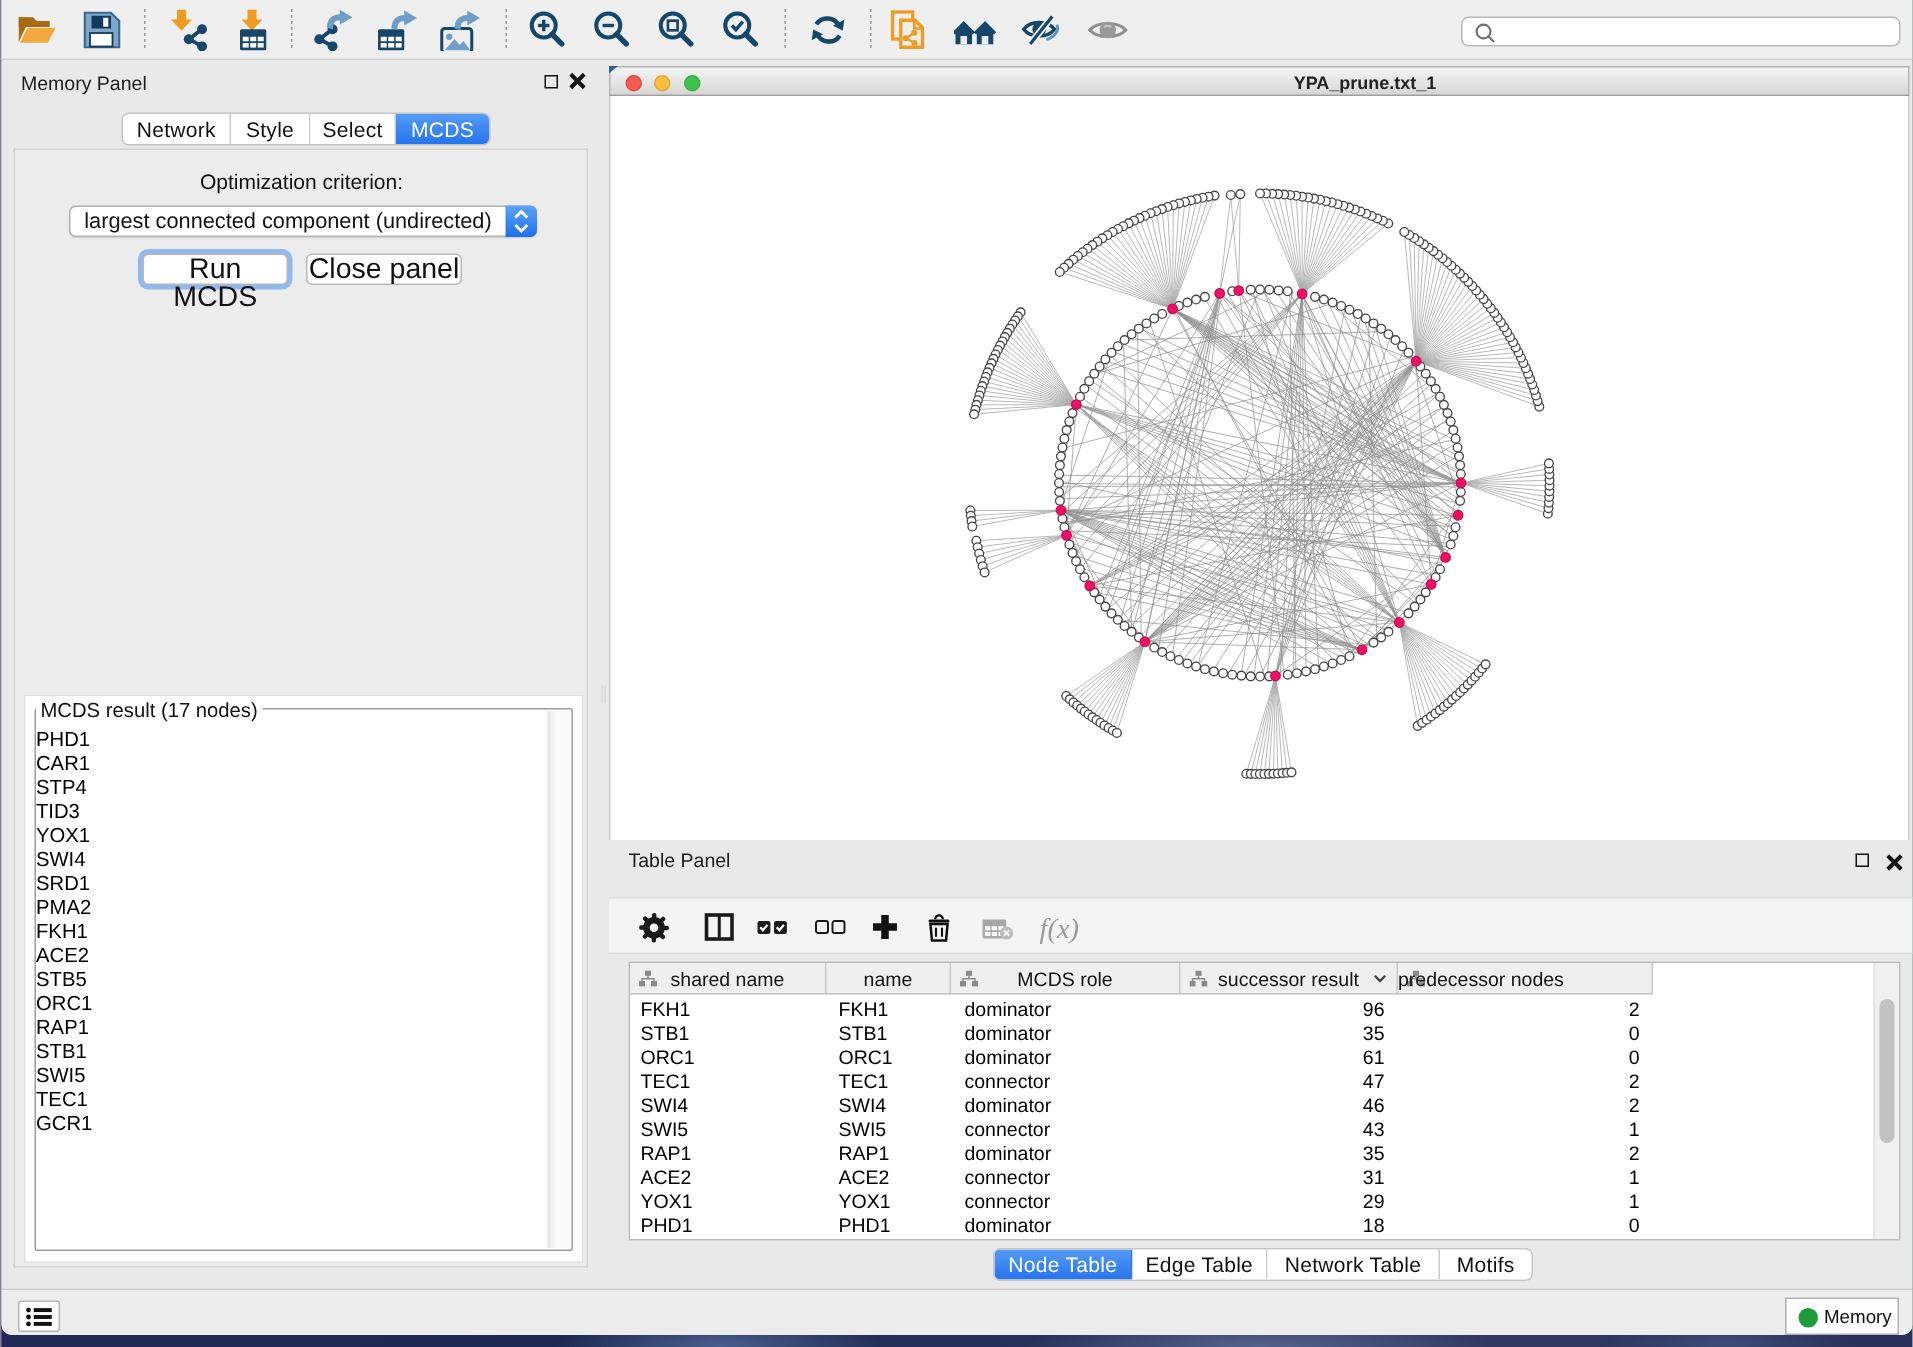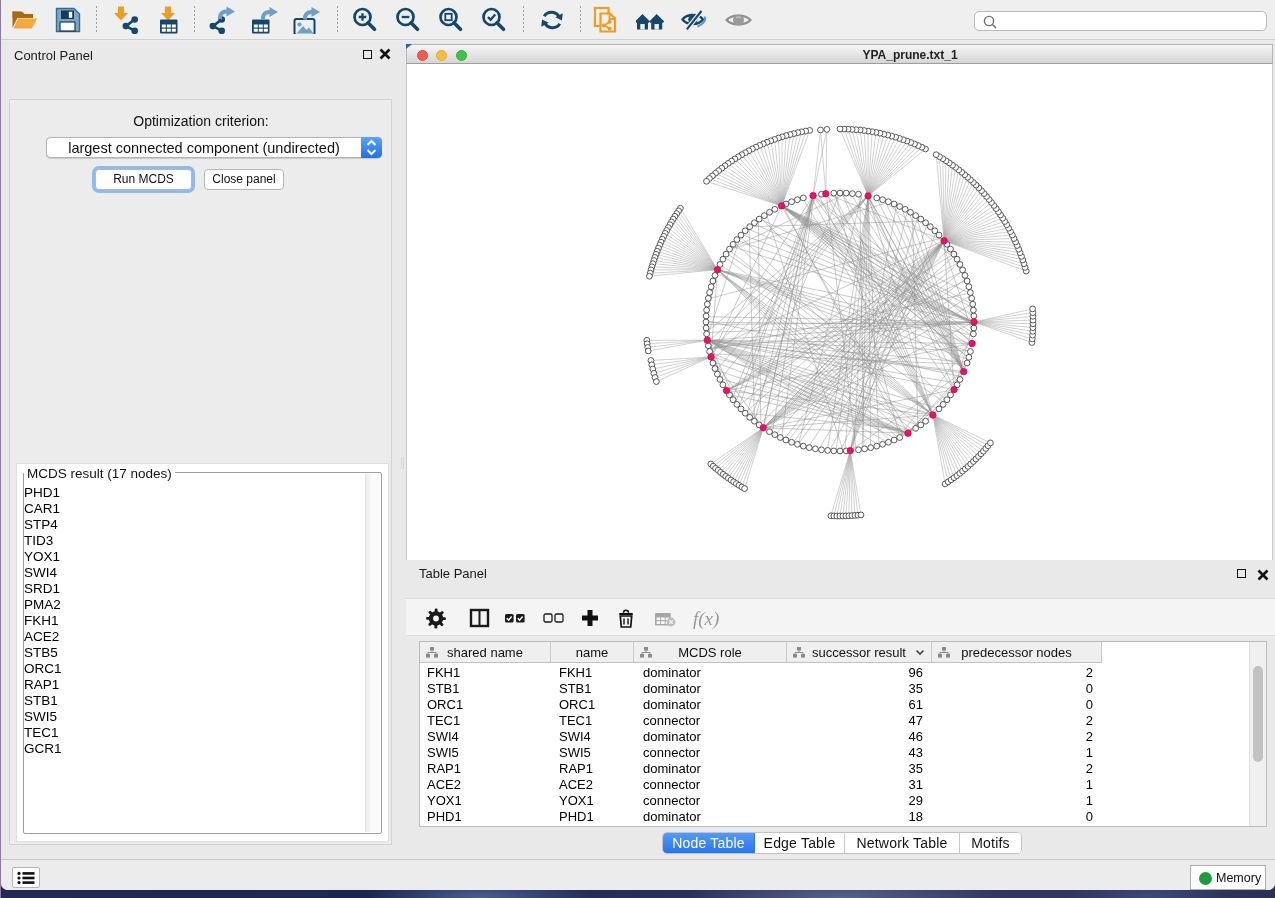--- a/index.html
+++ b/index.html
@@ -26,32 +26,32 @@
   .seg { position:absolute; display:flex; height:22px; border:1px solid #c3c3c3;
     border-radius:5px; overflow:hidden; background:#fff; font-size:14px; letter-spacing:0.2px; }
   .seg > div { display:flex; align-items:center; justify-content:center;
     border-right:1px solid #c9c9c9; color:#111; background:#fff; }
   .seg > div:last-child { border-right:none; }
   .seg > div.sel { background:linear-gradient(#559bf5,#2674ee); color:#fff; border-right-color:#2d77e8; }
   #cp-panel { position:absolute; left:8px; top:58px; width:383px; height:746px;
     background:#ececec; border:1px solid #d2d2d2; }
   #opt-label { position:absolute; left:0; top:72px; width:400px; text-align:center;
     font-size:14px; color:#111; }
-  #combo { position:absolute; left:45px; top:96px; width:336px; height:21px;
+  #combo { position:absolute; left:45px; top:96px; width:312px; height:21px;
     background:#fff; border:1px solid #b3b3b3; border-radius:4.5px;
     box-shadow:0 0.5px 1px rgba(0,0,0,0.15); }
   #combo .txt { position:absolute; left:0; right:20px; top:1.5px; text-align:center;
     font-size:14.5px; color:#111; }
   #combo .step { position:absolute; right:-1px; top:-1px; width:21px; height:21px;
     background:linear-gradient(#5ba3f7,#1e70ec); border-radius:0 4.5px 4.5px 0; }
   .btn { position:absolute; height:21px; background:#fff; border:1px solid #b7b7b7;
-    border-radius:4px; font-size:12px; color:#111; text-align:center; line-height:19px; }
+    border-radius:4px; font-size:19px; color:#111; text-align:center; line-height:19px; }
   #run-btn { left:94px; top:128px; width:97px;
     box-shadow:0 0 0 3px rgba(114,168,240,0.75); }
-  #close-btn { left:203px; top:128px; width:80px;text-align:center; }
+  #close-btn { left:203px; top:128px; width:104px;text-align:center; }
   
   #result-panel { position:absolute; left:15px; top:422px; width:373px; height:379px;
     background:#fff; border:1px solid #e0e0e0; }
   #fieldset { position:absolute; left:22px; top:431px; width:359px; height:362px;
     border:1px solid #9d9d9d; border-radius:2px; }
   #fieldset-legend { position:absolute; left:23px; top:425px; background:#fff;
     padding:0 3px; font-size:13.5px; color:#111; }
   #mcds-list { position:absolute; left:23px; top:444px; width:340px;
     font-size:13.5px; color:#000; line-height:16px; }
   #list-sb { position:absolute; left:364px; top:433px; width:15px; height:358px;
@@ -234,27 +234,33 @@
         <path d="M11 12 a3.4 2.5 0 0 1 5 0" stroke="#c2c2c2" stroke-width="1.5" fill="none"></path>
       </svg>
       <div id="searchbox">
         <svg width="20" height="20" viewBox="0 0 20 20" style="position:absolute;left:5px;top:0px">
           <circle cx="9" cy="9" r="4.6" fill="none" stroke="#6e6e6e" stroke-width="1.4"></circle>
           <path d="M12.2 12.2 L16 16" stroke="#6e6e6e" stroke-width="1.4"></path>
         </svg>
       </div>
     </div>
   <div id="cp">
-    <div id="cp-title">Control Panel</div>
+    <div id="cp-title">Memory Panel</div>
     <div class="float-ic" style="left:362px; top:9px;"></div>
     <div class="close-ic" style="left:378px; top:7px;">
         <svg width="12" height="12" viewBox="0 0 12 12">
           <path d="M1.5 1.5 L10.5 10.5 M10.5 1.5 L1.5 10.5" stroke="#141414" stroke-width="2.7"></path>
         </svg>
       </div>
+    <div class="seg" style="left:80px; top:34px;">
+      <div style="width:72px;">Network</div>
+      <div style="width:53px;">Style</div>
+      <div style="width:57px;">Select</div>
+      <div class="sel" style="width:62px;">MCDS</div>
+    </div>
     <div id="cp-panel"></div>
     <div id="opt-label">Optimization criterion:</div>
     <div id="combo">
       <div class="txt">largest connected component (undirected)</div>
       <div class="step">
           <svg width="21" height="21" viewBox="0 0 21 21">
             <path d="M6.5 8 L10.5 4 L14.5 8" fill="none" stroke="#fff" stroke-width="2"></path>
             <path d="M6.5 13 L10.5 17 L14.5 13" fill="none" stroke="#fff" stroke-width="2"></path>
           </svg>
         </div>
@@ -717,21 +723,21 @@
           </div>
           <div style="width:170px;position:relative">
             <span style="position:absolute;left:6px;top:5px;display:block">
               <svg width="12" height="11" viewBox="0 0 12 11" style="flex:none">
                 <rect x="4" y="0" width="4" height="3.6" fill="#8a8a8a"></rect>
                 <rect x="0" y="7" width="4" height="3.6" fill="#8a8a8a"></rect>
                 <rect x="8" y="7" width="4" height="3.6" fill="#8a8a8a"></rect>
                 <path d="M6 3.5 v2 M2 7 v-1.5 h8 V7" stroke="#8a8a8a" fill="none"></path>
               </svg>
             </span>
-            <span style="position:absolute;left:0;right:0;top:3px;text-align:center">predecessor nodes</span>
+            <span style="position:absolute;left:0;right:0;top:3px;text-align:left">predecessor nodes</span>
           </div>
         </div>
       <div id="tbody">
           <div class="trow" style="left:7px;top:0px;width:120px">FKH1</div>
           <div class="trow" style="left:139px;top:0px;width:80px">FKH1</div>
           <div class="trow" style="left:223px;top:0px;width:140px">dominator</div>
           <div class="trow" style="left:367px;top:0px;width:136px;text-align:right">96</div>
           <div class="trow" style="left:513px;top:0px;width:160px;text-align:right">2</div>
           <div class="trow" style="left:7px;top:16px;width:120px">STB1</div>
           <div class="trow" style="left:139px;top:16px;width:80px">STB1</div>

